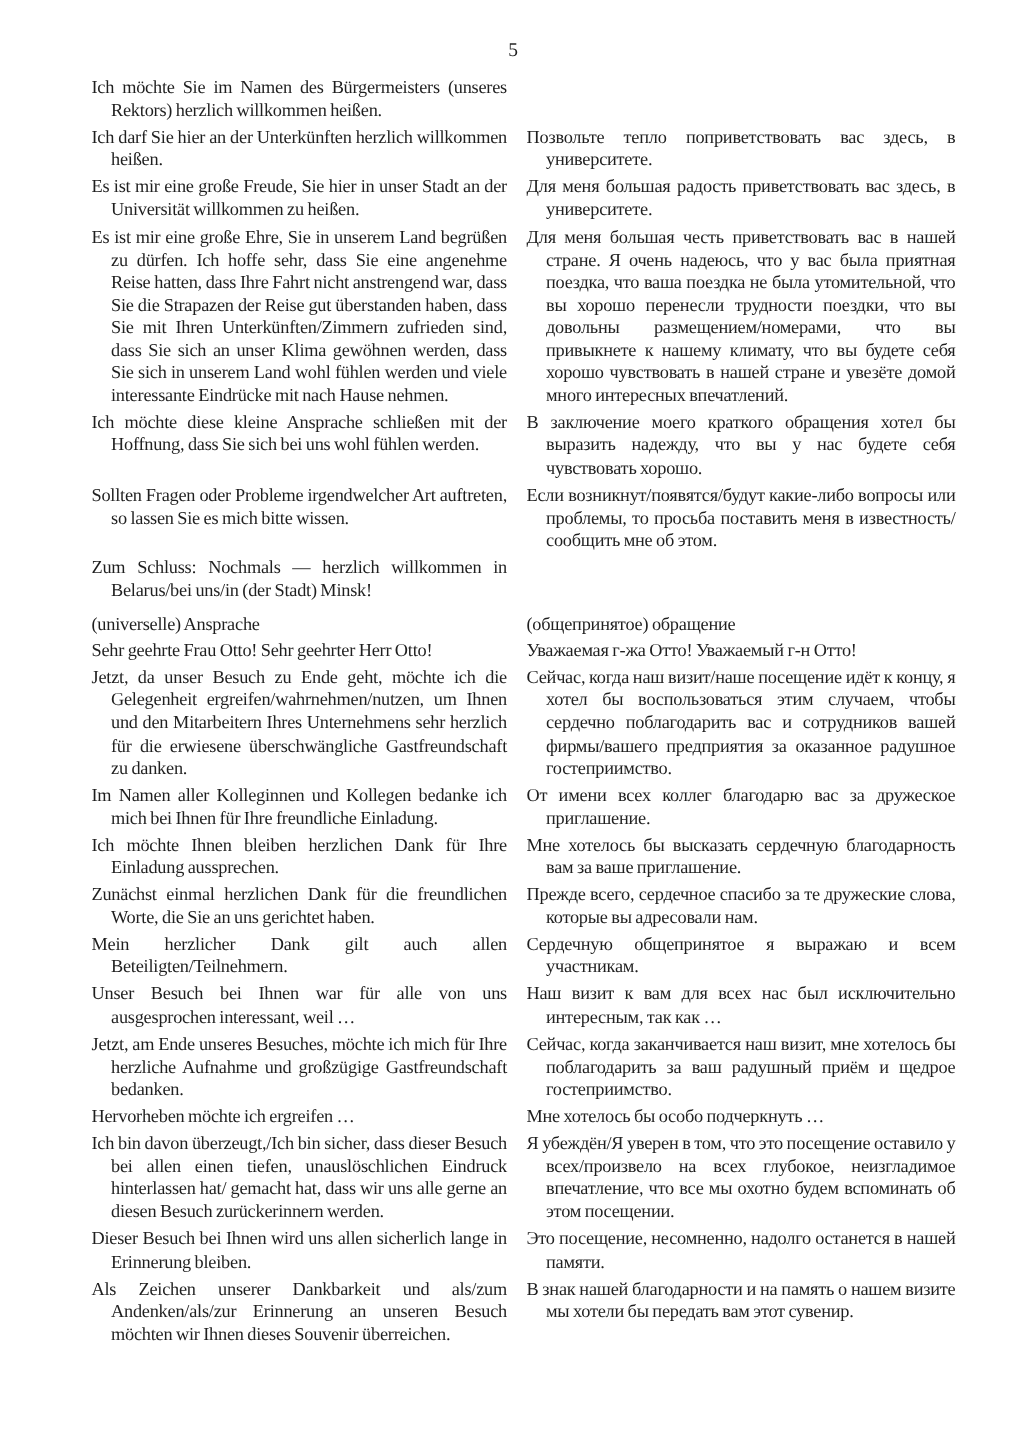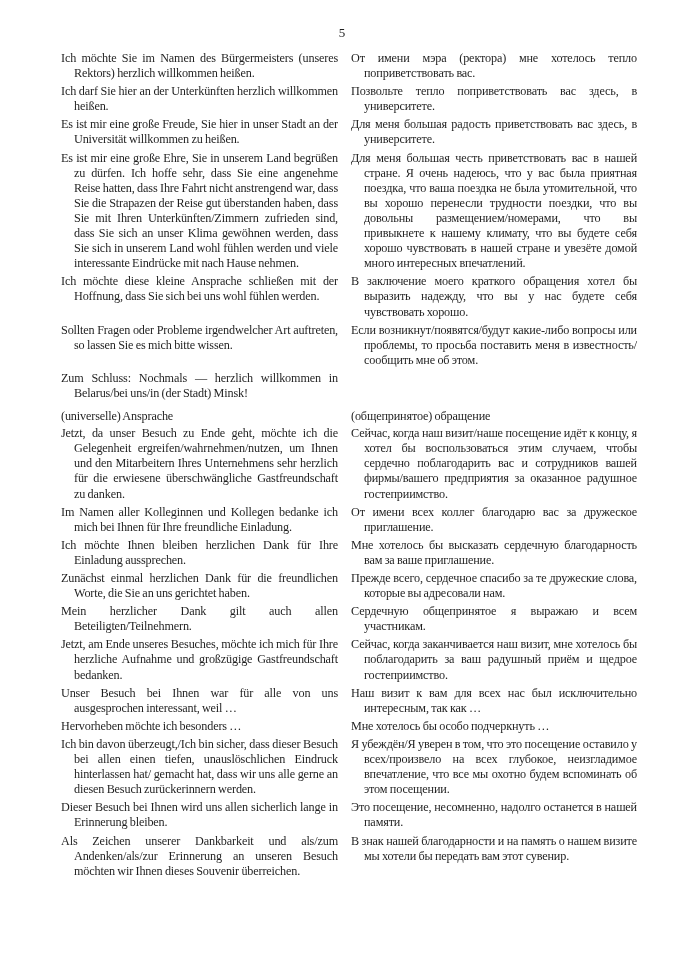--- a/index.html
+++ b/index.html
@@ -56,23 +56,20 @@
 </head>
 <body>
 
 <div class="page">
   <div class="page-number">5</div>
   <div class="content" id="entries">
       <div class="row">
         <div class="cell de">
           <p class="para">Ich möchte Sie im Namen des Bürgermeisters (unseres Rektors) herzlich willkommen heißen.</p>
         </div>
-        <div class="cell ru">
-          <p class="para">От имени мэра (ректора) мне хотелось тепло поприветствовать вас.</p>
-        </div>
       </div>
       <div class="row">
         <div class="cell de">
           <p class="para">Ich darf Sie hier an der Unterkünften herzlich willkommen heißen.</p>
         </div>
         <div class="cell ru">
           <p class="para">Позвольте тепло поприветствовать вас здесь, в университете.</p>
         </div>
       </div>
       <div class="row">
@@ -115,20 +112,28 @@
       <div class="row heading-row">
         <div class="cell de">
           <p class="head">(universelle) Ansprache</p>
         </div>
         <div class="cell ru">
           <p class="head">(общепринятое) обращение</p>
         </div>
       </div>
       <div class="row">
         <div class="cell de">
+          <p class="para">Sehr geehrte Frau Otto! Sehr geehrter Herr Otto!</p>
+        </div>
+        <div class="cell ru">
+          <p class="para">Уважаемая г-жа Отто! Уважаемый г-н Отто!</p>
+        </div>
+      </div>
+      <div class="row">
+        <div class="cell de">
           <p class="para">Jetzt, da unser Besuch zu Ende geht, möchte ich die Gelegenheit ergreifen/wahrnehmen/nutzen, um Ihnen und den Mitarbeitern Ihres Unternehmens sehr herzlich für die erwiesene überschwängliche Gastfreundschaft zu danken.</p>
         </div>
         <div class="cell ru">
           <p class="para">Сейчас, когда наш визит/наше посещение идёт к концу, я хотел бы воспользоваться этим случаем, чтобы сердечно поблагодарить вас и сотрудников вашей фирмы/вашего предприятия за оказанное радушное гостеприимство.</p>
         </div>
       </div>
       <div class="row">
         <div class="cell de">
           <p class="para">Im Namen aller Kolleginnen und Kollegen bedanke ich mich bei Ihnen für Ihre freundliche Einladung.</p>
         </div>
@@ -155,37 +160,37 @@
       <div class="row">
         <div class="cell de">
           <p class="para">Mein herzlicher Dank gilt auch allen Beteiligten/Teilnehmern.</p>
         </div>
         <div class="cell ru">
           <p class="para">Сердечную общепринятое я выражаю и всем участникам.</p>
         </div>
       </div>
       <div class="row">
         <div class="cell de">
+          <p class="para">Unser Besuch bei Ihnen war für alle von uns ausgesprochen interessant, weil …</p>
+        </div>
+        <div class="cell ru">
+          <p class="para">Наш визит к вам для всех нас был исключительно интересным, так как …</p>
+        </div>
+      </div>
+      <div class="row">
+        <div class="cell de">
           <p class="para">Jetzt, am Ende unseres Besuches, möchte ich mich für Ihre herzliche Aufnahme und großzügige Gastfreundschaft bedanken.</p>
         </div>
         <div class="cell ru">
           <p class="para">Сейчас, когда заканчивается наш визит, мне хотелось бы поблагодарить за ваш радушный приём и щедрое гостеприимство.</p>
         </div>
       </div>
       <div class="row">
         <div class="cell de">
-          <p class="para">Unser Besuch bei Ihnen war für alle von uns ausgesprochen interessant, weil …</p>
-        </div>
-        <div class="cell ru">
-          <p class="para">Наш визит к вам для всех нас был исключительно интересным, так как …</p>
-        </div>
-      </div>
-      <div class="row">
-        <div class="cell de">
-          <p class="para">Hervorheben möchte ich besonders …</p>
+          <p class="para">Hervorheben möchte ich ergreifen …</p>
         </div>
         <div class="cell ru">
           <p class="para">Мне хотелось бы особо подчеркнуть …</p>
         </div>
       </div>
       <div class="row">
         <div class="cell de">
           <p class="para">Ich bin davon überzeugt,/Ich bin sicher, dass dieser Besuch bei allen einen tiefen, unauslöschlichen Eindruck hinterlassen hat/ gemacht hat, dass wir uns alle gerne an diesen Besuch zurückerinnern werden.</p>
         </div>
         <div class="cell ru">

